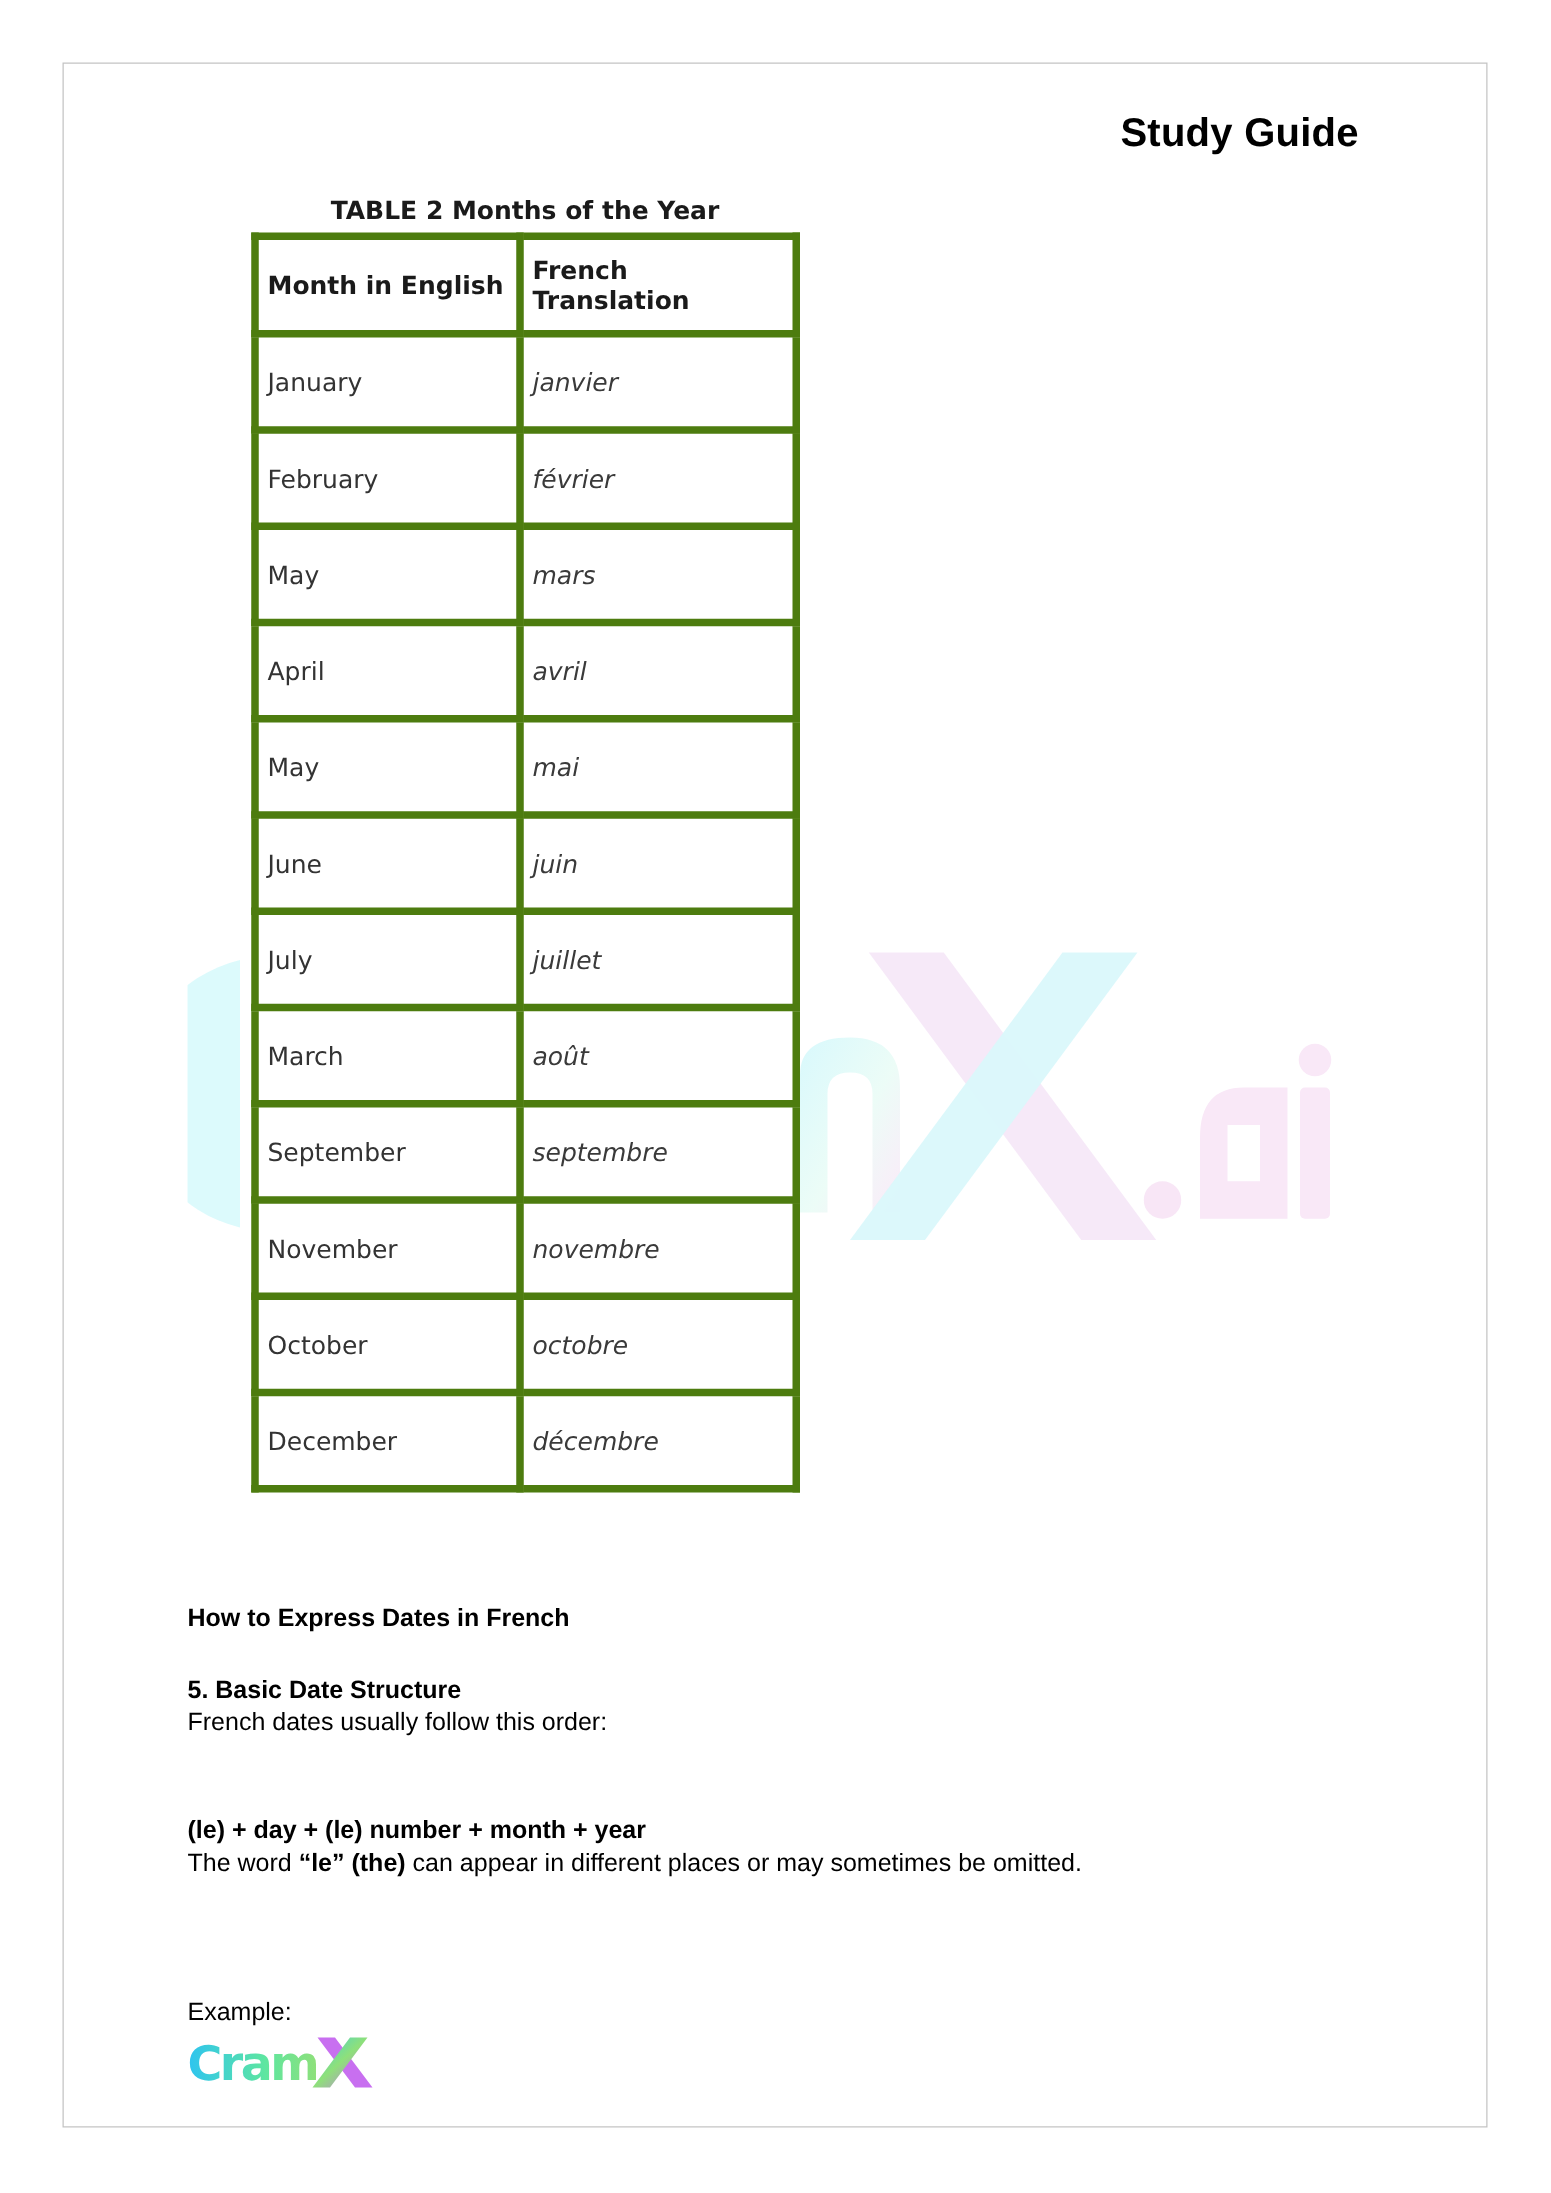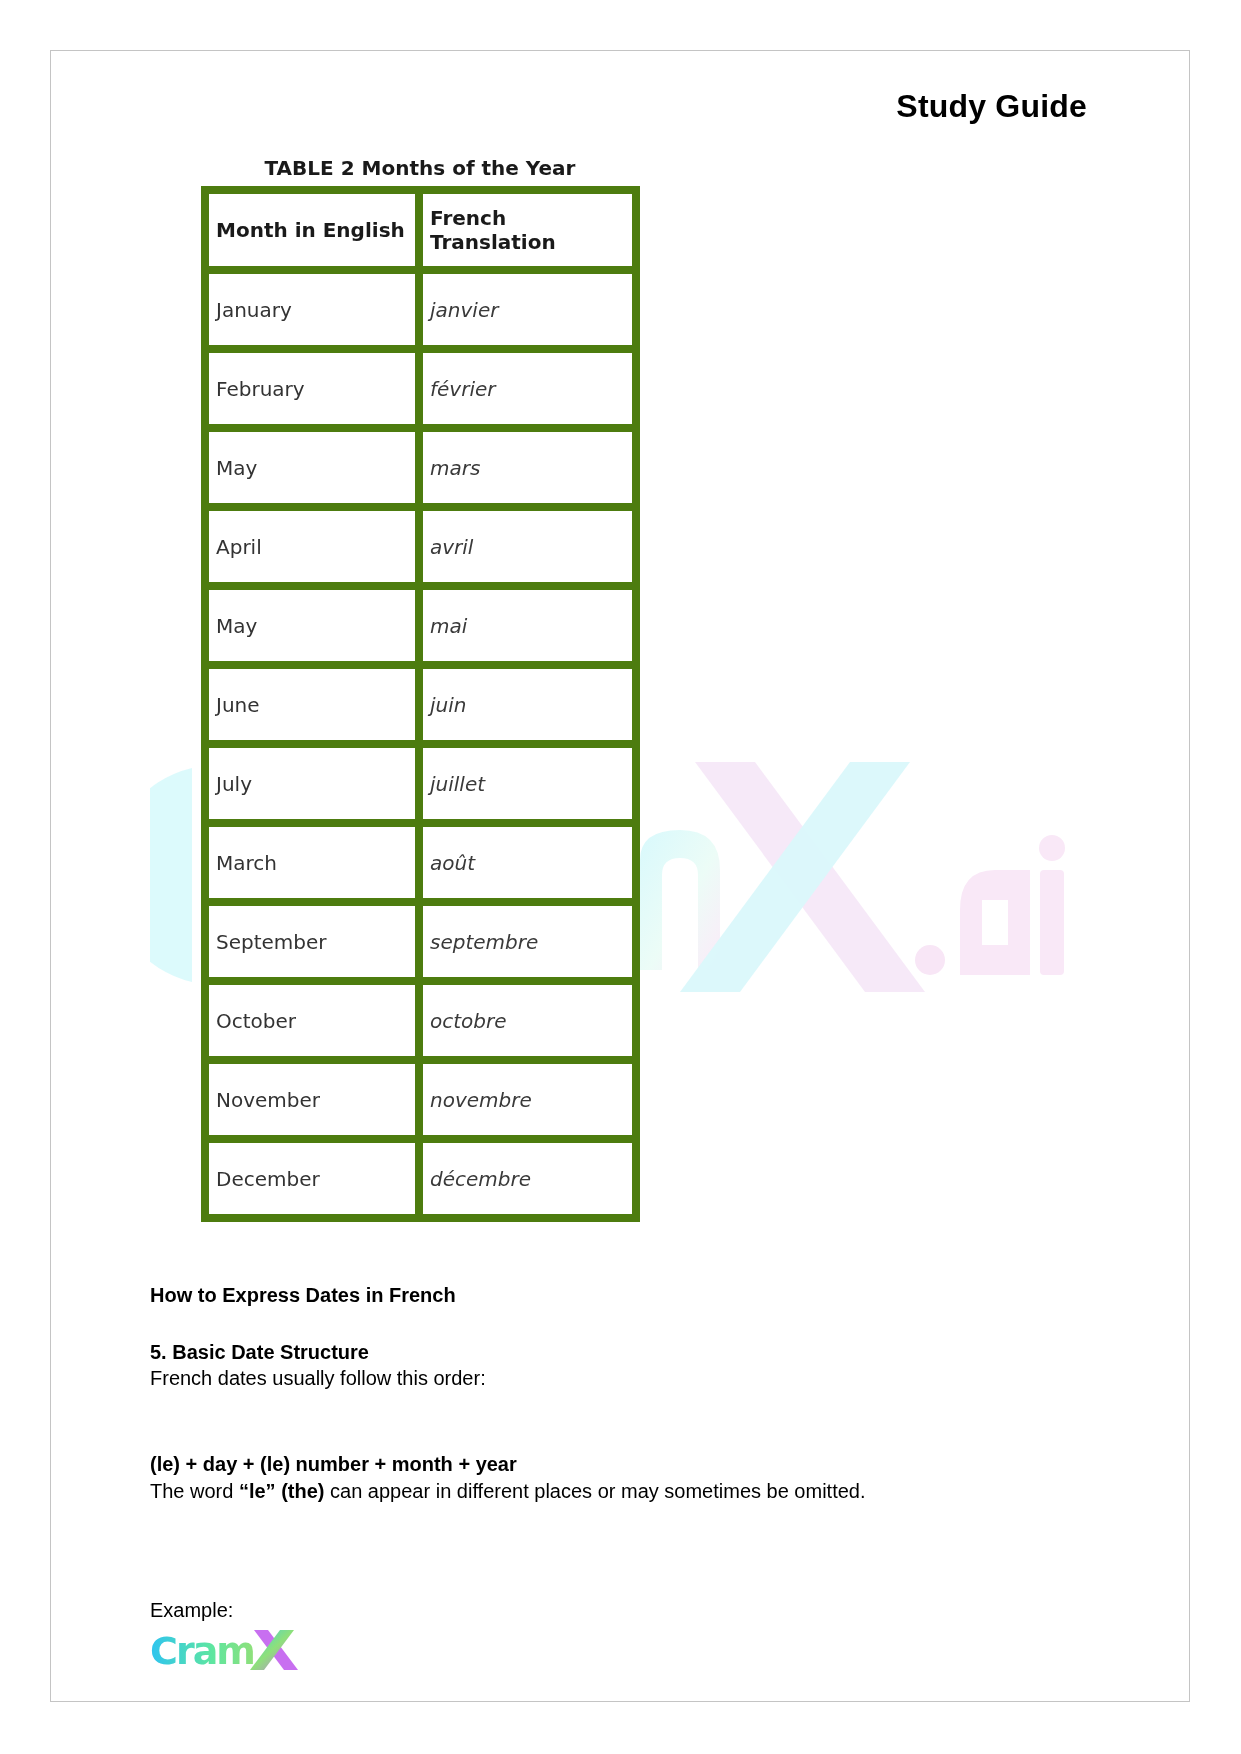--- a/index.html
+++ b/index.html
@@ -7,21 +7,21 @@
   .page-frame { position: absolute; left: 50px; top: 50px; width: 1140px; height: 1652px; border: 1px solid #c4c4c4; box-sizing: border-box; }
   .header-title { position: absolute; right: 154px; top: 88px; font-size: 32px; font-weight: bold; letter-spacing: 0.2px; }
 
   
   .watermark { position: absolute; left: 150px; top: 760px; width: 940px; height: 232px; pointer-events: none; }
   .watermark svg { width: 100%; height: 100%; }
 
   
   .table-caption { position: absolute; left: 201px; width: 438px; top: 156px; text-align: center; font-family: "DejaVu Sans", sans-serif; font-weight: bold; font-size: 20px; color: #1a1a1a; }
   table.months { position: absolute; left: 201px; top: 186px; border-collapse: collapse; width: 439px; font-family: "DejaVu Sans", sans-serif; }
-  table.months th, table.months td { border: 8px solid #4d7c0f; text-align: left; vertical-align: middle; padding: 0 7px; font-size: 20px; }
+  table.months th, table.months td { border: 6px solid #4d7c0f; text-align: left; vertical-align: middle; padding: 0 7px; font-size: 20px; }
   table.months th { height: 72px; font-weight: bold; color: #1a1a1a; }
   table.months td { height: 71px; color: #333; }
   table.months td.fr { font-style: italic; color: #3a3a3a; }
   table.months .col-en { width: 192px; }
 
   
   .text { position: absolute; left: 150px; font-size: 20px; line-height: 24px; }
   .bold { font-weight: bold; margin-top: 30px; }
 
   .logo { position: absolute; left: 150px; top: 1626px; width: 150px; height: 46px; }
@@ -99,26 +99,26 @@
       </tr>
     <tr>
         <td>March</td>
         <td class="fr">août</td>
       </tr>
     <tr>
         <td>September</td>
         <td class="fr">septembre</td>
       </tr>
     <tr>
+        <td>November</td>
+        <td class="fr">novembre</td>
+      </tr>
+    <tr>
         <td>October</td>
         <td class="fr">octobre</td>
-      </tr>
-    <tr>
-        <td>November</td>
-        <td class="fr">novembre</td>
       </tr>
     <tr>
         <td>December</td>
         <td class="fr">décembre</td>
       </tr>
   </tbody>
 </table>
 
 <div class="text bold" style="top:1253px;">How to Express Dates in French</div>
 <div class="text bold" style="top:1310px;">5. Basic Date Structure</div>

